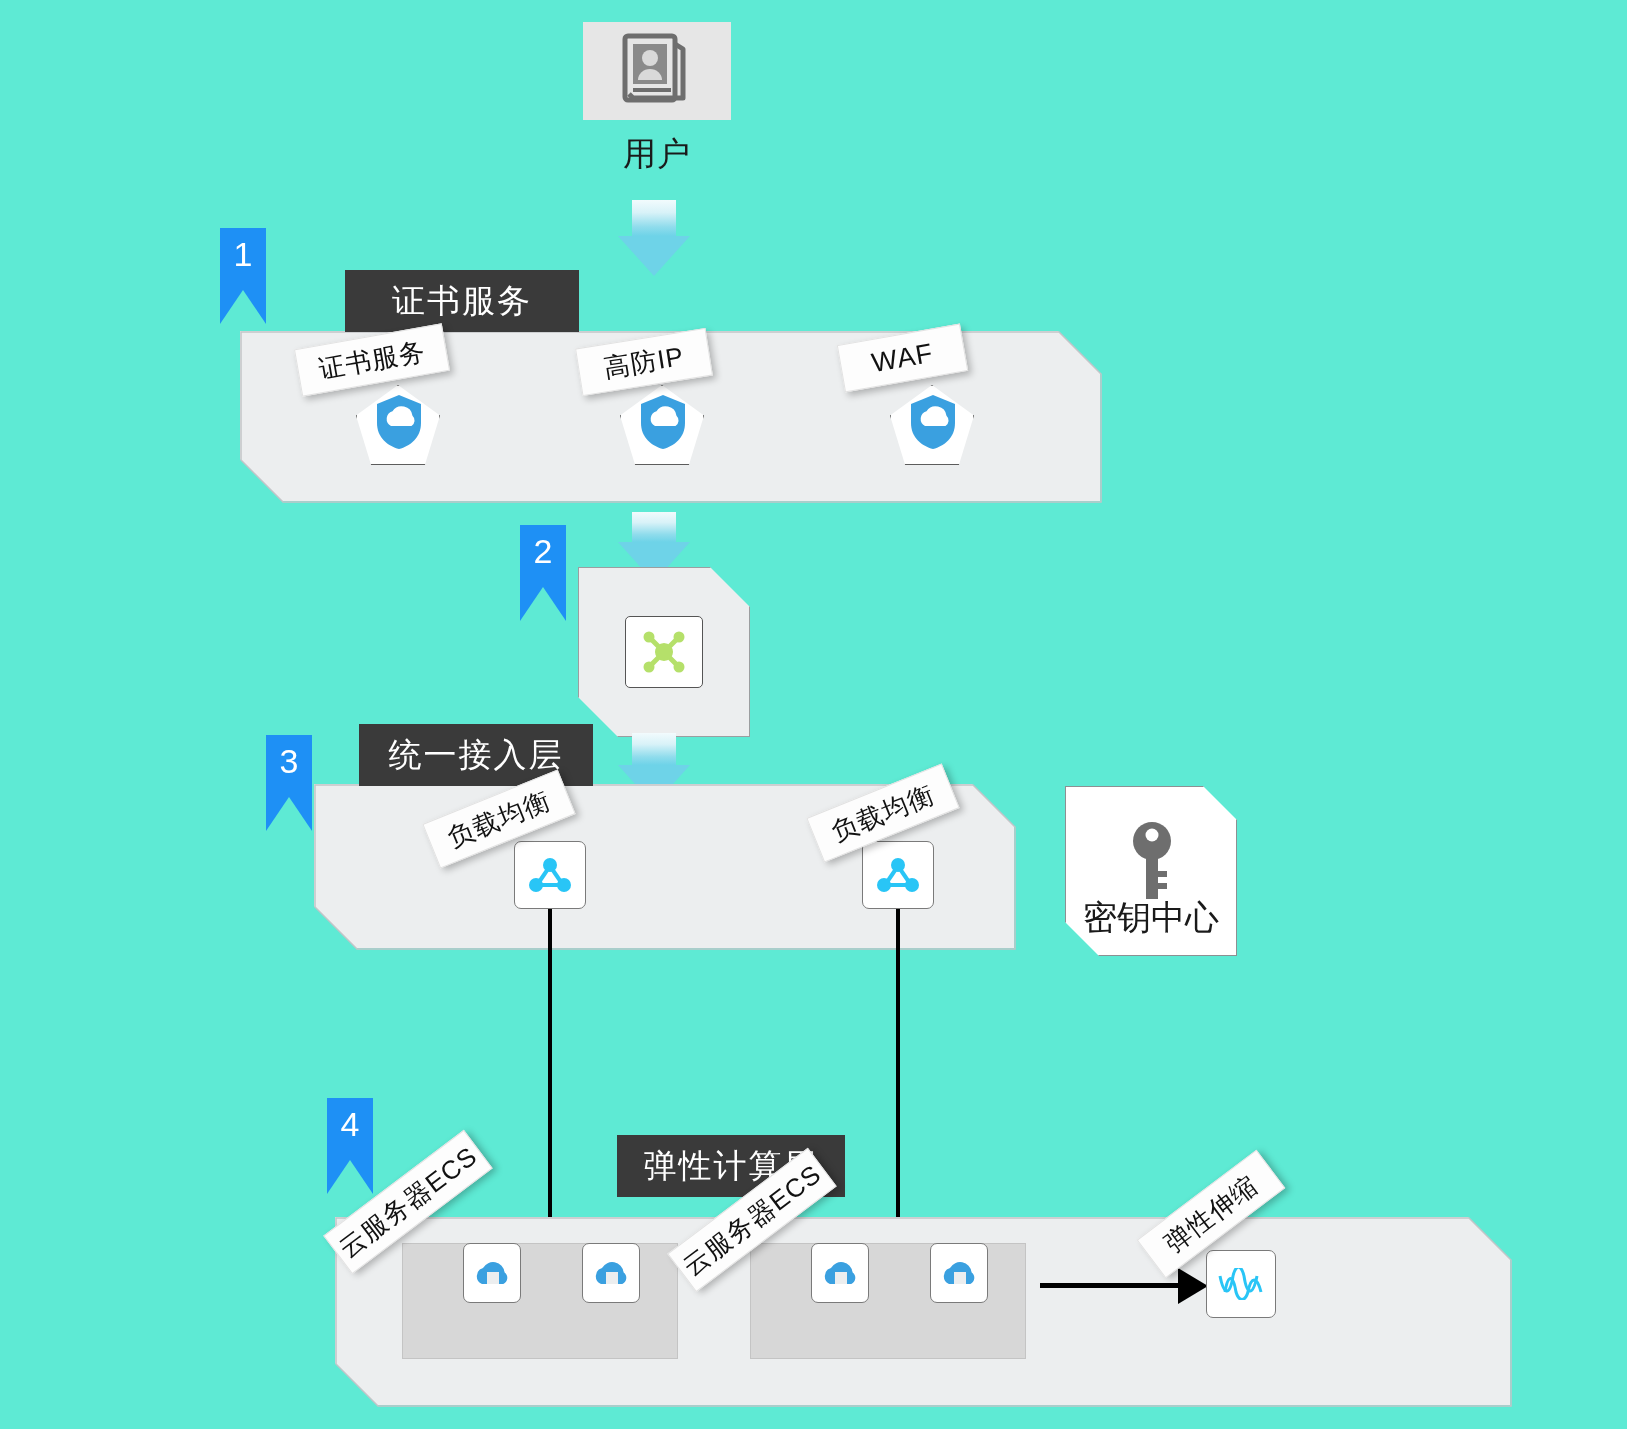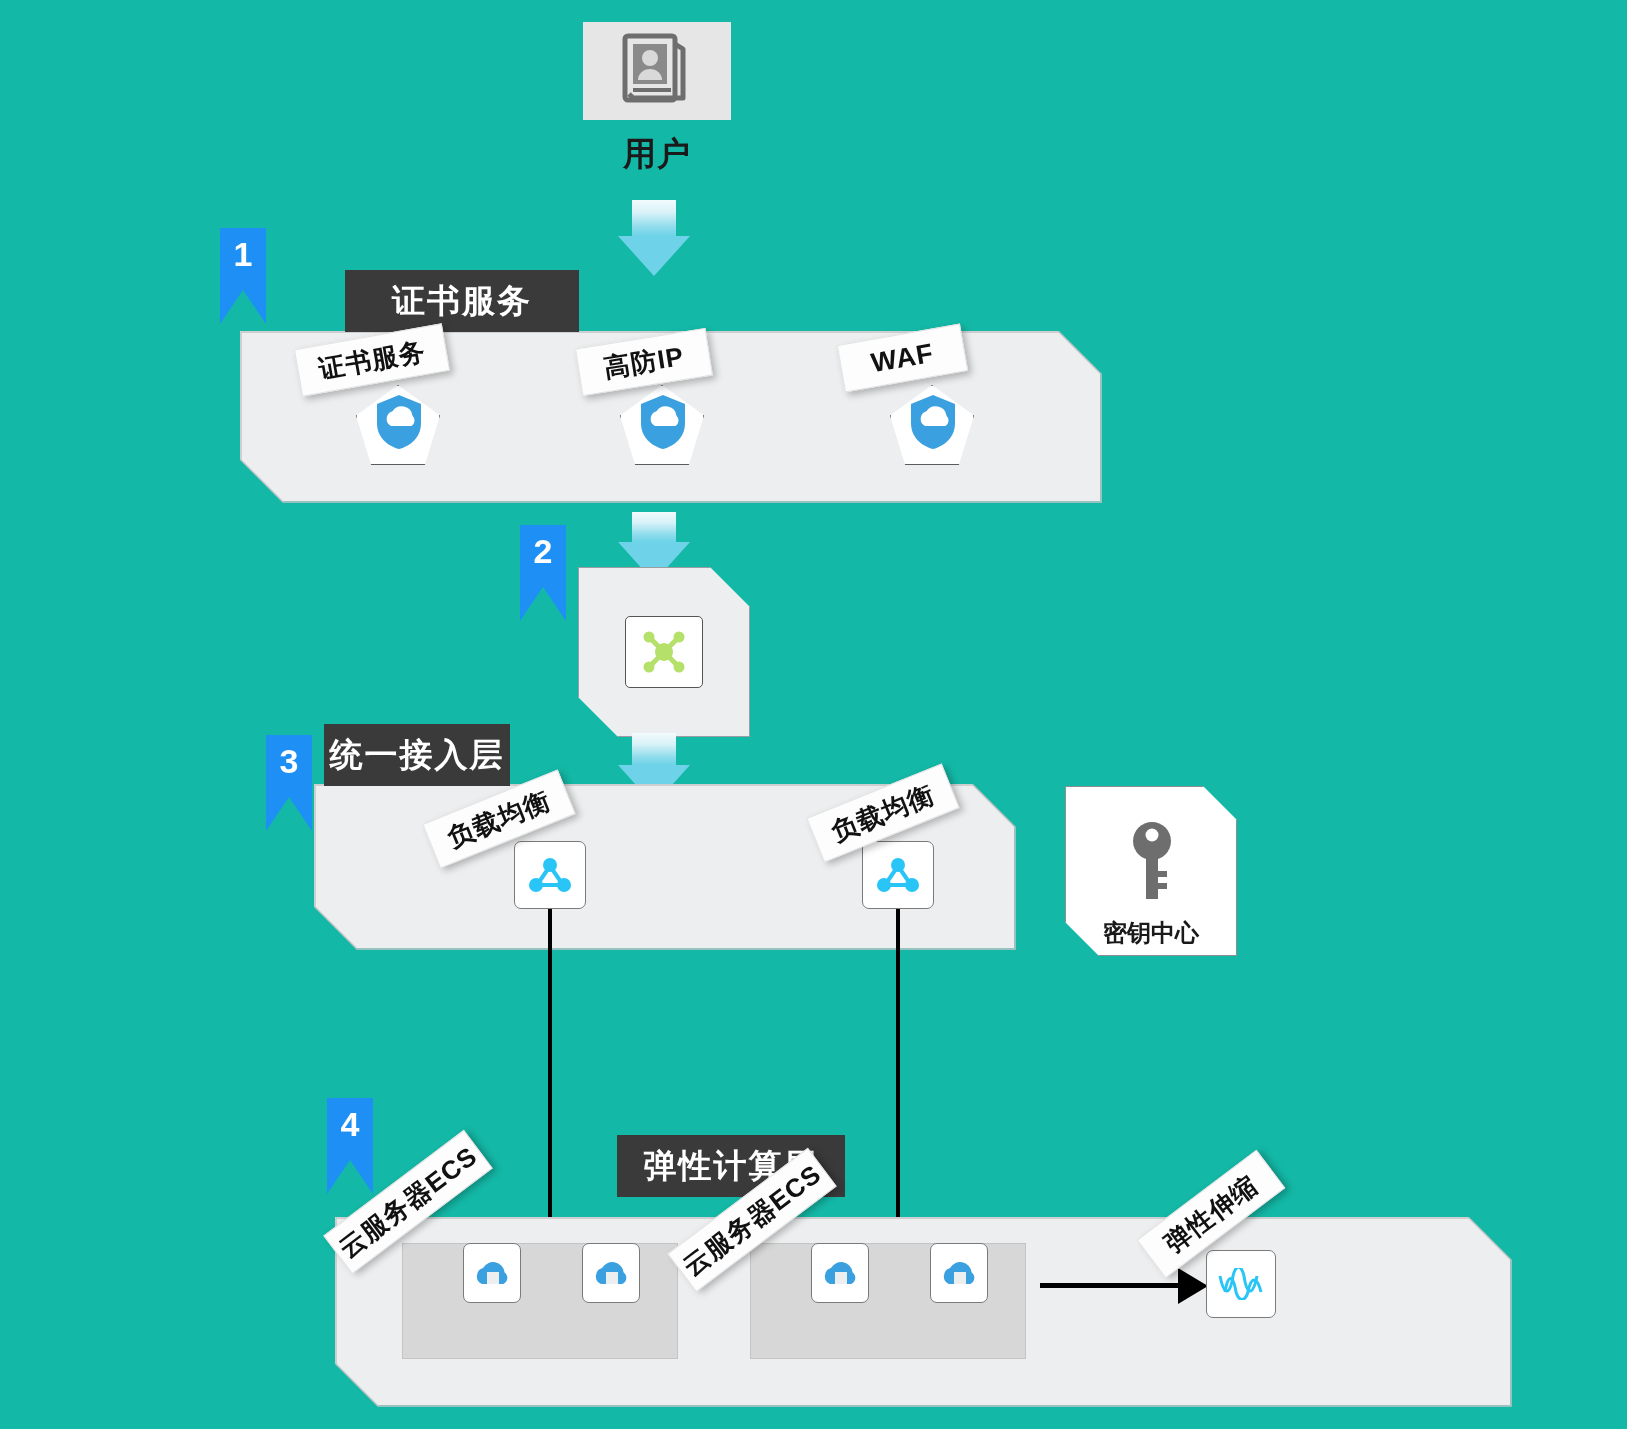--- a/index.html
+++ b/index.html
@@ -5,22 +5,21 @@
   html,body{margin:0;padding:0;background:#ffffff;}
   body{
     font-family:"Liberation Sans","DejaVu Sans",sans-serif;
     -webkit-font-smoothing:antialiased;
   }
   #stage{
     position:relative;
     width:1627px;
     height:1429px;
     overflow:hidden;
-    background:#14b8a6;
-    font-weight:bold;
+    background:#5eead4;
   }
 
   
   .abs{position:absolute;}
 
   
   .user-icon-box{
     left:583px; top:22px; width:148px; height:98px;
     background:#e6e6e6;
     display:flex;align-items:center;justify-content:center;
@@ -143,22 +142,22 @@
   }
 
   
   .keybox{
     background:#ffffff;
     border:1px solid #8d9092;
     box-sizing:border-box;
     clip-path:polygon(0 0, calc(100% - 34px) 0, 100% 34px, 100% 100%, 34px 100%, 0 calc(100% - 34px));
   }
   .keybox-label{
-    position:absolute;left:0;right:0;bottom:6px;text-align:center;
-    font-size:24px;color:#1a1a1a;
+    position:absolute;left:0;right:0;bottom:14px;text-align:center;
+    font-size:34px;color:#1a1a1a;
   }
 
   
   .gatebox{
     background:#eceeef;
     border:1px solid #9b9ea0;
     box-sizing:border-box;
     clip-path:polygon(0 0, calc(100% - 40px) 0, 100% 40px, 100% 100%, 40px 100%, 0 calc(100% - 40px));
     display:flex;align-items:center;justify-content:center;
   }
@@ -270,21 +269,21 @@
         <span class="pin-num">3</span>
       </div>
     <div class="pin-tip"></div>
   </div>
 
   <div class="abs panel clip-bl-tr" style="left:314px; top:784px; width:700px; height:164px;"></div>
   <svg class="abs" style="left:314px; top:784px;" width="702" height="166">
     <polygon points="1,1 659,1 701,43 701,165 43,165 1,123" fill="none" stroke="#c2c5c8" stroke-width="1.5"></polygon>
   </svg>
 
-  <div class="abs layer-title" style="left:324px; top:724px; width:186px;">统一接入层</div>
+  <div class="abs layer-title" style="left:359px; top:724px; width:234px;">统一接入层</div>
 
   <div class="abs node-card" style="left:514px; top:841px; width:72px; height:68px;">
     <svg width="46" height="42" viewBox="0 0 46 42">
       <line x1="23" y1="12" x2="10" y2="31" stroke="#29c5f6" stroke-width="4"></line>
       <line x1="23" y1="12" x2="36" y2="31" stroke="#29c5f6" stroke-width="4"></line>
       <line x1="10" y1="31" x2="36" y2="31" stroke="#29c5f6" stroke-width="4"></line>
       <circle cx="23" cy="11" r="7" fill="#29c5f6"></circle>
       <circle cx="9" cy="31" r="7" fill="#29c5f6"></circle>
       <circle cx="37" cy="31" r="7" fill="#29c5f6"></circle>
     </svg>

